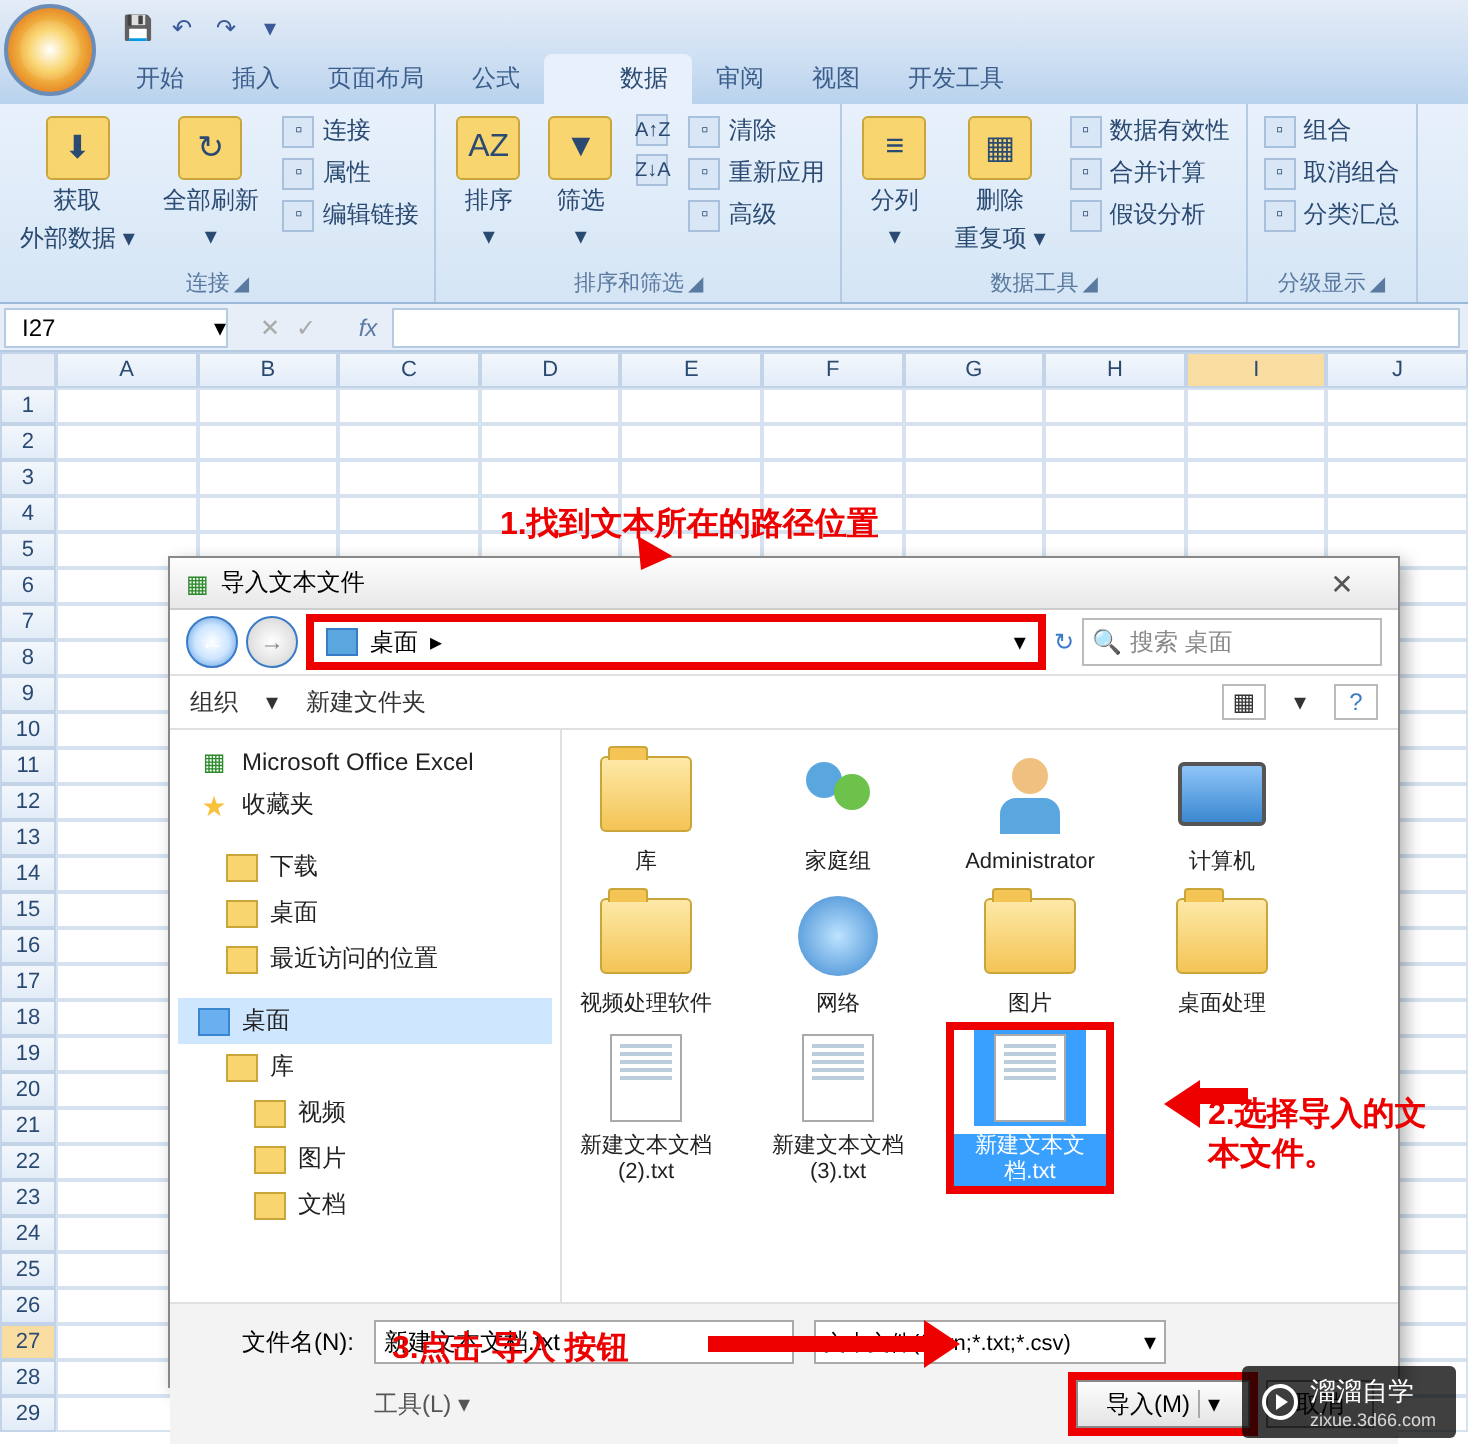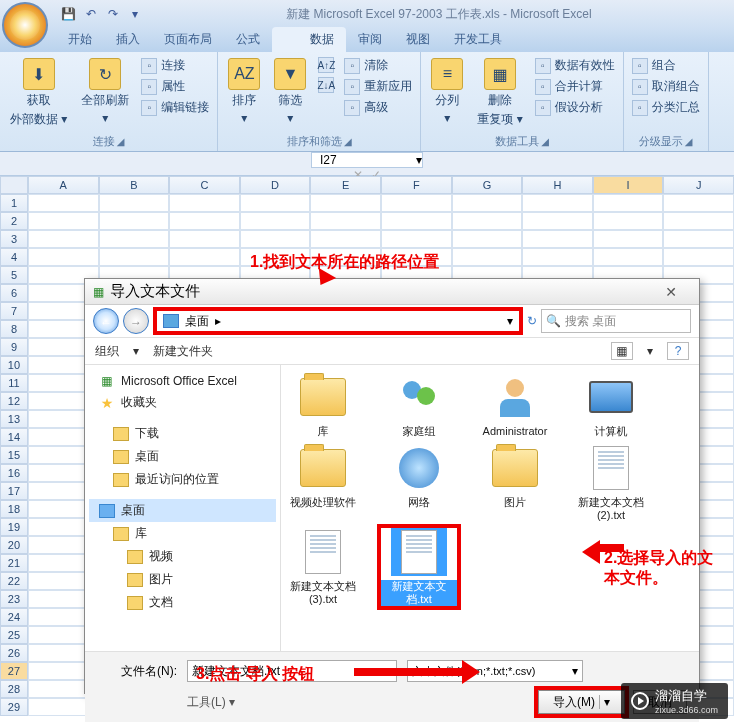--- a/index.html
+++ b/index.html
@@ -24,42 +24,42 @@
 .group-body { display:flex; gap:6px; align-items:flex-start; }
 .group-label { text-align:center; color:#5a7aa0; font-size:11px; padding-top:2px; display:flex;justify-content:center;align-items:center;gap:2px;}
 .big-btn { display:flex;flex-direction:column;align-items:center;gap:2px;padding:2px 4px; color:#2a4a72;}
 .big-icon { width:32px;height:32px;background:#f9d56f;border:1px solid #c9a53a;border-radius:3px;display:flex;align-items:center;justify-content:center;font-size:16px;}
 .mini-col { display:flex;flex-direction:column;gap:2px; }
 .mini-item { display:flex;align-items:center;gap:4px;color:#2a4a72;padding:1px 2px; white-space:nowrap;}
 .mini-icon { width:16px;height:16px;background:#d9e6f5;border:1px solid #a8c0dc;display:inline-flex;align-items:center;justify-content:center;font-size:10px;}
 .dial { color:#5a7aa0;font-size:10px;}
 
 
-.fbar { height:24px;background:#e7eef8;border-bottom:1px solid #b5cbe4;display:flex;align-items:center;flex-direction:column; }
+.fbar { height:24px;background:#e7eef8;border-bottom:1px solid #b5cbe4;display:flex;align-items:center; }
 .namebox { width:112px;border:1px solid #b5cbe4;background:#fff;height:20px;margin:0 2px;padding-left:8px;display:flex;align-items:center; }
 .fx { width:24px;text-align:center;color:#5a7aa0;font-style:italic; }
 .finput { flex:1;border:1px solid #b5cbe4;background:#fff;height:20px;margin-right:4px; }
 
 
 .grid { position:relative; }
 .colhead { display:flex; height:18px; }
 .colhead .corner { width:30px;background:#e7eef8;border:1px solid #c4d4e8; }
 .colhead .ch { width:76px;background:linear-gradient(#f3f7fc,#e2ecf8);border:1px solid #c4d4e8;text-align:center;color:#2a4a72;font-size:11px;line-height:16px; }
 .ch.selcol { background:#f9dca0; }
 .rows { }
 .row { display:flex;height:18px; }
 .rh { width:30px;background:linear-gradient(#f3f7fc,#e2ecf8);border:1px solid #c4d4e8;text-align:center;color:#2a4a72;font-size:11px;line-height:16px; }
 .rh.selrow { background:#f9dca0; }
 .cell { width:76px;border:1px solid #d6e2f0;background:#fff; }
 .cell.selected { border:2px solid #000; }
 
 
 .dialog { position:absolute; left:84px; top:278px; width:616px; height:416px; background:#fff; border:1px solid #888; box-shadow:3px 3px 8px rgba(0,0,0,.3); z-index:10; }
 .dlg-title { height:26px; background:linear-gradient(#fdfdfd,#e8e8e8); border-bottom:1px solid #ccc; display:flex;align-items:center;padding:0 8px; }
-.dlg-title-text { flex:1; font-size:15px; }
+.dlg-title-text { flex:1; font-size:12px; }
 .dlg-close { width:40px;text-align:center;color:#555;font-size:14px; }
 .dlg-nav { height:32px; display:flex;align-items:center;padding:3px 8px;gap:4px; }
 .navbtn { width:26px;height:26px;border-radius:50%;background:radial-gradient(#fff,#cce5ff,#4a8ed8);border:1px solid #3a7bc8;display:flex;align-items:center;justify-content:center;color:#fff; }
 .pathbox { flex:1;border:4px solid #e00;height:28px;display:flex;align-items:center;padding:0 6px;gap:6px; }
 .path-icon{width:16px;height:14px;background:#5aa7e0;border:1px solid #3a7bc8;}
 .searchbox { width:150px;border:1px solid #bbb;height:24px;display:flex;align-items:center;padding:0 4px;gap:4px;color:#888; }
 .dlg-toolbar { height:28px;border-top:1px solid #e0e0e0;border-bottom:1px solid #e0e0e0;display:flex;align-items:center;padding:0 10px;gap:14px;color:#333;text-align:right; }
 .dlg-toolbar .spacer{flex:1;}
 .viewbtn{width:22px;height:18px;border:1px solid #bbb;display:inline-flex;align-items:center;justify-content:center;}
 
@@ -119,21 +119,20 @@
 <div class="titlebar">
   <div class="office-btn">
       <div class="office-inner"></div>
     </div>
   <div class="qat">
     <div class="qat-btn">💾</div>
     <div class="qat-btn">↶</div>
     <div class="qat-btn">↷</div>
     <div class="qat-btn">▾</div>
   </div>
-  <div class="title-text">新建 Microsoft Excel 97-2003 工作表.xls - Microsoft Excel</div>
 </div>
 
 <div class="tabrow" id="tabrow">
     <div class="tab">开始</div>
     <div class="tab">插入</div>
     <div class="tab">页面布局</div>
     <div class="tab">公式</div>
     <div class="tab active">数据</div>
     <div class="tab">审阅</div>
     <div class="tab">视图</div>
@@ -753,20 +752,26 @@
           <div class="flabel">网络</div>
         </div>
         <div class="fitem">
           <div class="ficon-wrap">
             <div class="big-folder"></div>
           </div>
           <div class="flabel">图片</div>
         </div>
         <div class="fitem">
           <div class="ficon-wrap">
+            <div class="big-folder"></div>
+          </div>
+          <div class="flabel">桌面处理</div>
+        </div>
+        <div class="fitem">
+          <div class="ficon-wrap">
             <div class="txt-doc">
               <div class="line"></div>
               <div class="line"></div>
               <div class="line"></div>
               <div class="line"></div>
               <div class="line"></div>
             </div>
           </div>
           <div class="flabel">新建文本文档 (2).txt</div>
         </div>

